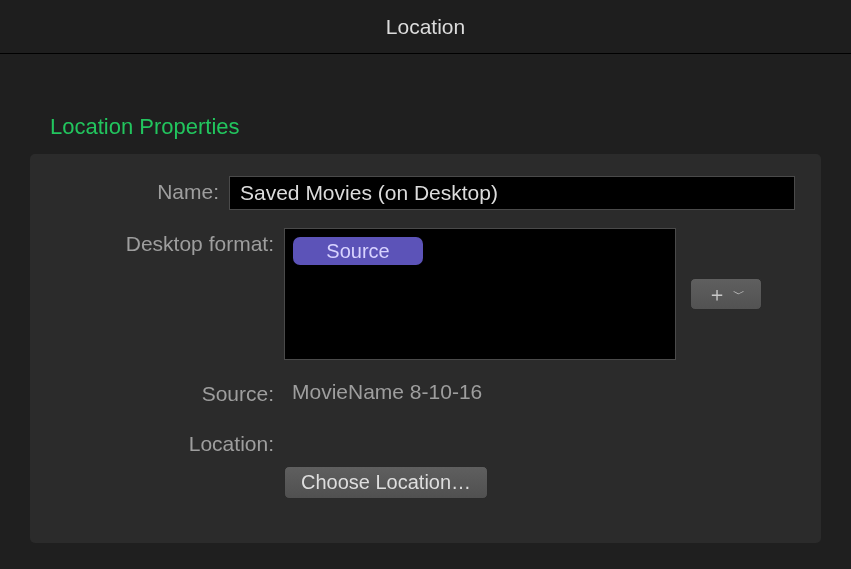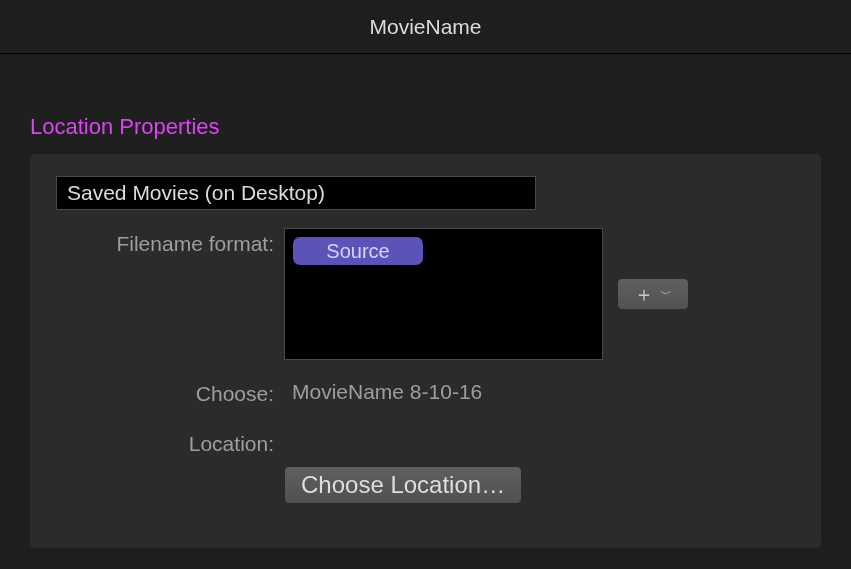--- a/index.html
+++ b/index.html
@@ -25,23 +25,24 @@
     }
     .titlebar-text {
       color: #dcdcdc;
       font-size: 21px;
       font-weight: 400;
     }
     .content {
       padding: 60px 30px 0 30px;
     }
     .section-title {
-      color: #d946ef;
+      color: #22c55e;
       font-size: 22px;
       font-weight: 400;
+      margin-left: 20px;
       margin-bottom: 14px;
     }
     .panel {
       background: #2b2b2b;
       border-radius: 5px;
       padding: 22px 26px 26px 26px;
     }
     .row {
       display: flex;
       align-items: flex-start;
@@ -59,30 +60,30 @@
       flex: 1;
       display: flex;
       align-items: flex-start;
     }
     .text-input {
       background: #000000;
       border: 1px solid #4a4a4a;
       color: #dcdcdc;
       font-size: 21px;
       padding: 3px 10px;
-      width: 480px;
+      width: 566px;
       height: 34px;
       border-radius: 0;
       outline: none;
       font-family: inherit;
     }
     .token-well {
       background: #000000;
       border: 1px solid #4a4a4a;
-      width: 319px;
+      width: 392px;
       height: 132px;
       padding: 8px 8px;
       display: flex;
       flex-wrap: wrap;
       align-content: flex-start;
       gap: 0;
     }
     .token {
       background: #5c53b8;
       color: #d8d3ff;
@@ -123,21 +124,21 @@
       color: #9e9e9e;
       font-size: 21px;
       padding-top: 2px;
       margin-left: 8px;
     }
     .choose-btn {
       background: linear-gradient(#5f5f5f,#505050);
       border: 1px solid #2a2a2a;
       border-radius: 5px;
       color: #dedede;
-      font-size: 24px;
+      font-size: 20px;
       padding: 4px 16px;
       cursor: pointer;
       font-family: inherit;
       text-align: center;
     }
     .row-sample {
       margin-top: 6px;
     }
     .row-location {
       margin-top: 22px;
@@ -145,49 +146,50 @@
       justify-content: space-between;
     }
     .row-choose {
       margin-top: 6px;
     }
   </style>
 </head>
 <body>
 
 <div class="titlebar">
-  <div class="titlebar-text">MovieName</div>
+  <div class="titlebar-text">Location</div>
 </div>
 
 <div class="content">
   <div class="section-title">Location Properties</div>
 
   <div class="panel">
 
     <div class="row">
+      <div class="label-col">Name:</div>
       <div class="value-col">
         <input class="text-input" type="text" value="Saved Movies (on Desktop)" style="">
       </div>
     </div>
 
     <div class="row">
-      <div class="label-col">Filename format:</div>
+      <div class="label-col">Desktop format:</div>
       <div class="value-col">
         <div class="token-well">
           <div class="token">Source</div>
         </div>
         <div class="add-token-btn">
           <span class="plus-glyph">＋</span>
           <span class="chevron-glyph">﹀</span>
         </div>
       </div>
     </div>
 
     <div class="row row-sample">
-      <div class="label-col">Choose:</div>
+      <div class="label-col">Source:</div>
       <div class="value-col">
         <div class="static-value">MovieName 8-10-16</div>
       </div>
     </div>
 
     <div class="row row-location">
       <div class="label-col">Location:</div>
     </div>
 
     <div class="row row-choose">

